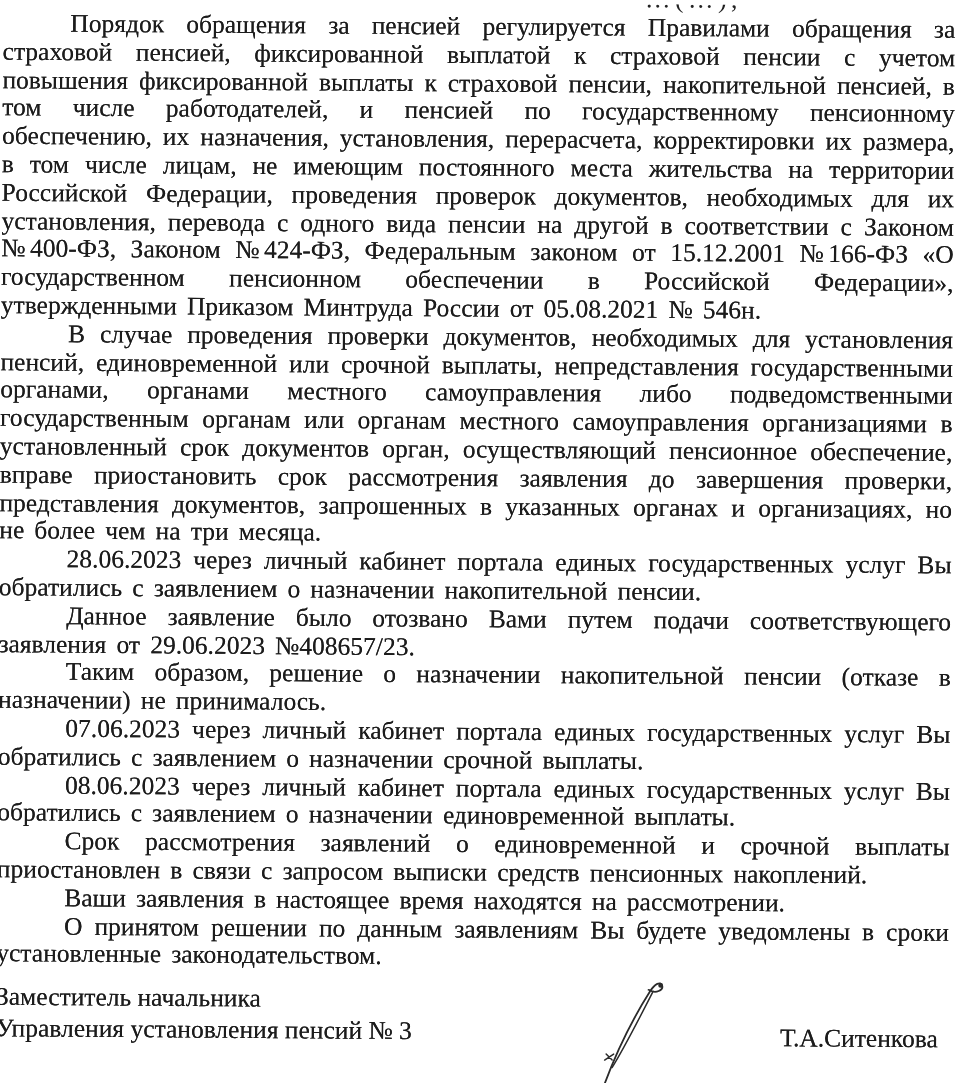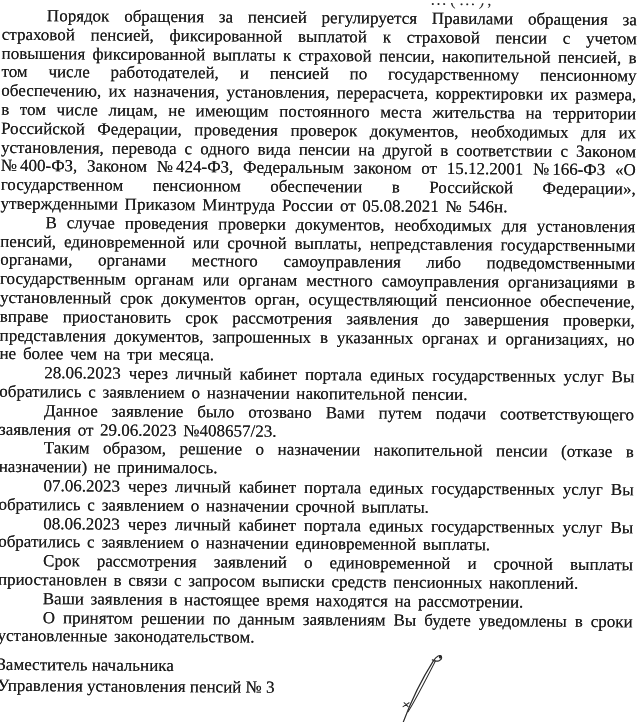--- a/index.html
+++ b/index.html
@@ -100,20 +100,21 @@
       <p>Срок рассмотрения заявлений о единовременной и срочной выплаты приостановлен в связи с запросом выписки средств пенсионных накоплений.</p>
       <p>Ваши заявления в настоящее время находятся на рассмотрении.</p>
       <p>О принятом решении по данным заявлениям Вы будете уведомлены в сроки установленные законодательством.</p>
     </div>
 
     <div class="signoff">
       <div class="signoff-title">
         <p>Заместитель начальника</p>
         <p>Управления установления пенсий № 3</p>
       </div>
+      <div class="signoff-name">Т.А.Ситенкова</div>
     </div>
 
     <svg class="sig" width="58" height="78" viewBox="0 0 58 78" fill="none" xmlns="http://www.w3.org/2000/svg">
       <path d="M13 77 C 19 60, 29 36, 44 12 C 47 7, 51 5, 52 8 C 53 11, 48 14, 43 11" stroke="#2b2b2b" stroke-width="1.2" stroke-linecap="round" fill="none"></path>
       <path d="M19 63 C 27 50, 37 30, 46 12" stroke="#2b2b2b" stroke-width="1" stroke-linecap="round" fill="none"></path>
       <path d="M14 58 L 20 54 M 15 54 L 19 58" stroke="#2b2b2b" stroke-width="1" stroke-linecap="round" fill="none"></path>
       <circle cx="51" cy="8" r="1.6" fill="#2b2b2b"></circle>
     </svg>
 
   </div>

